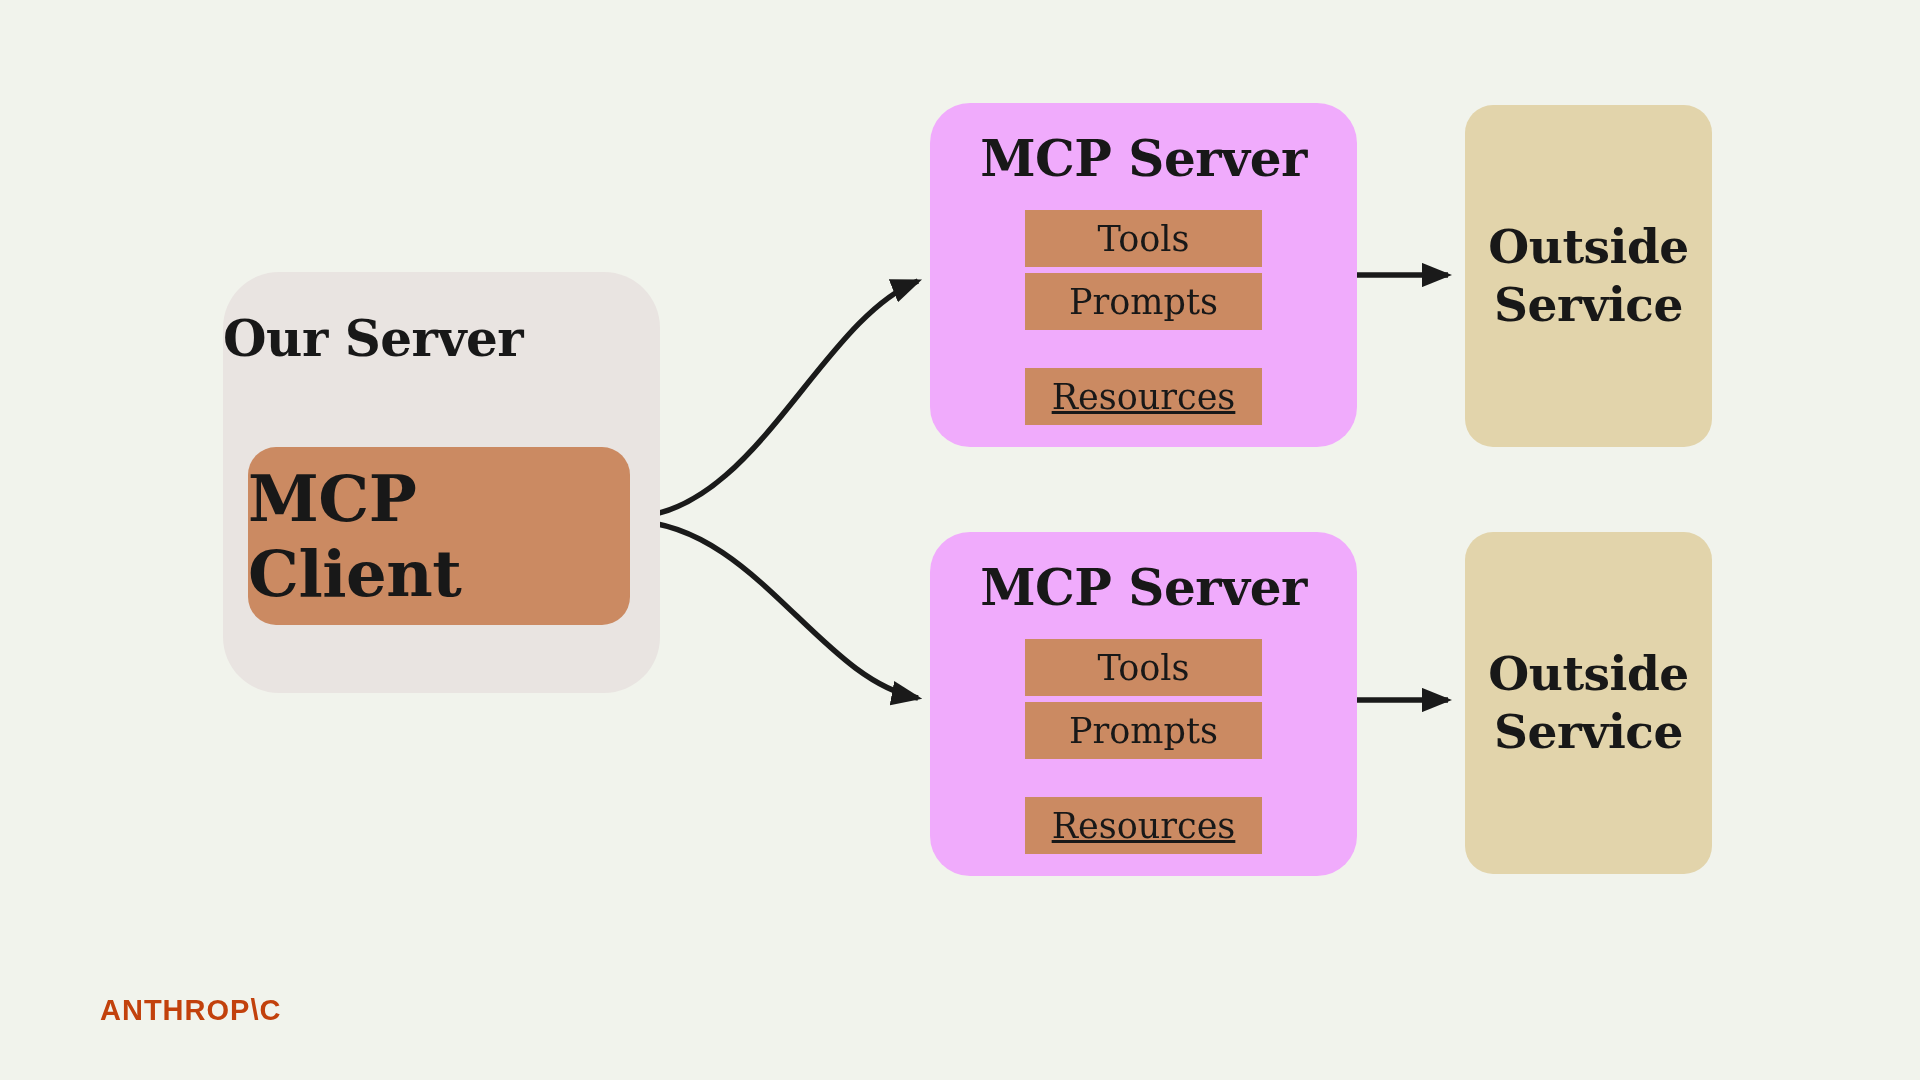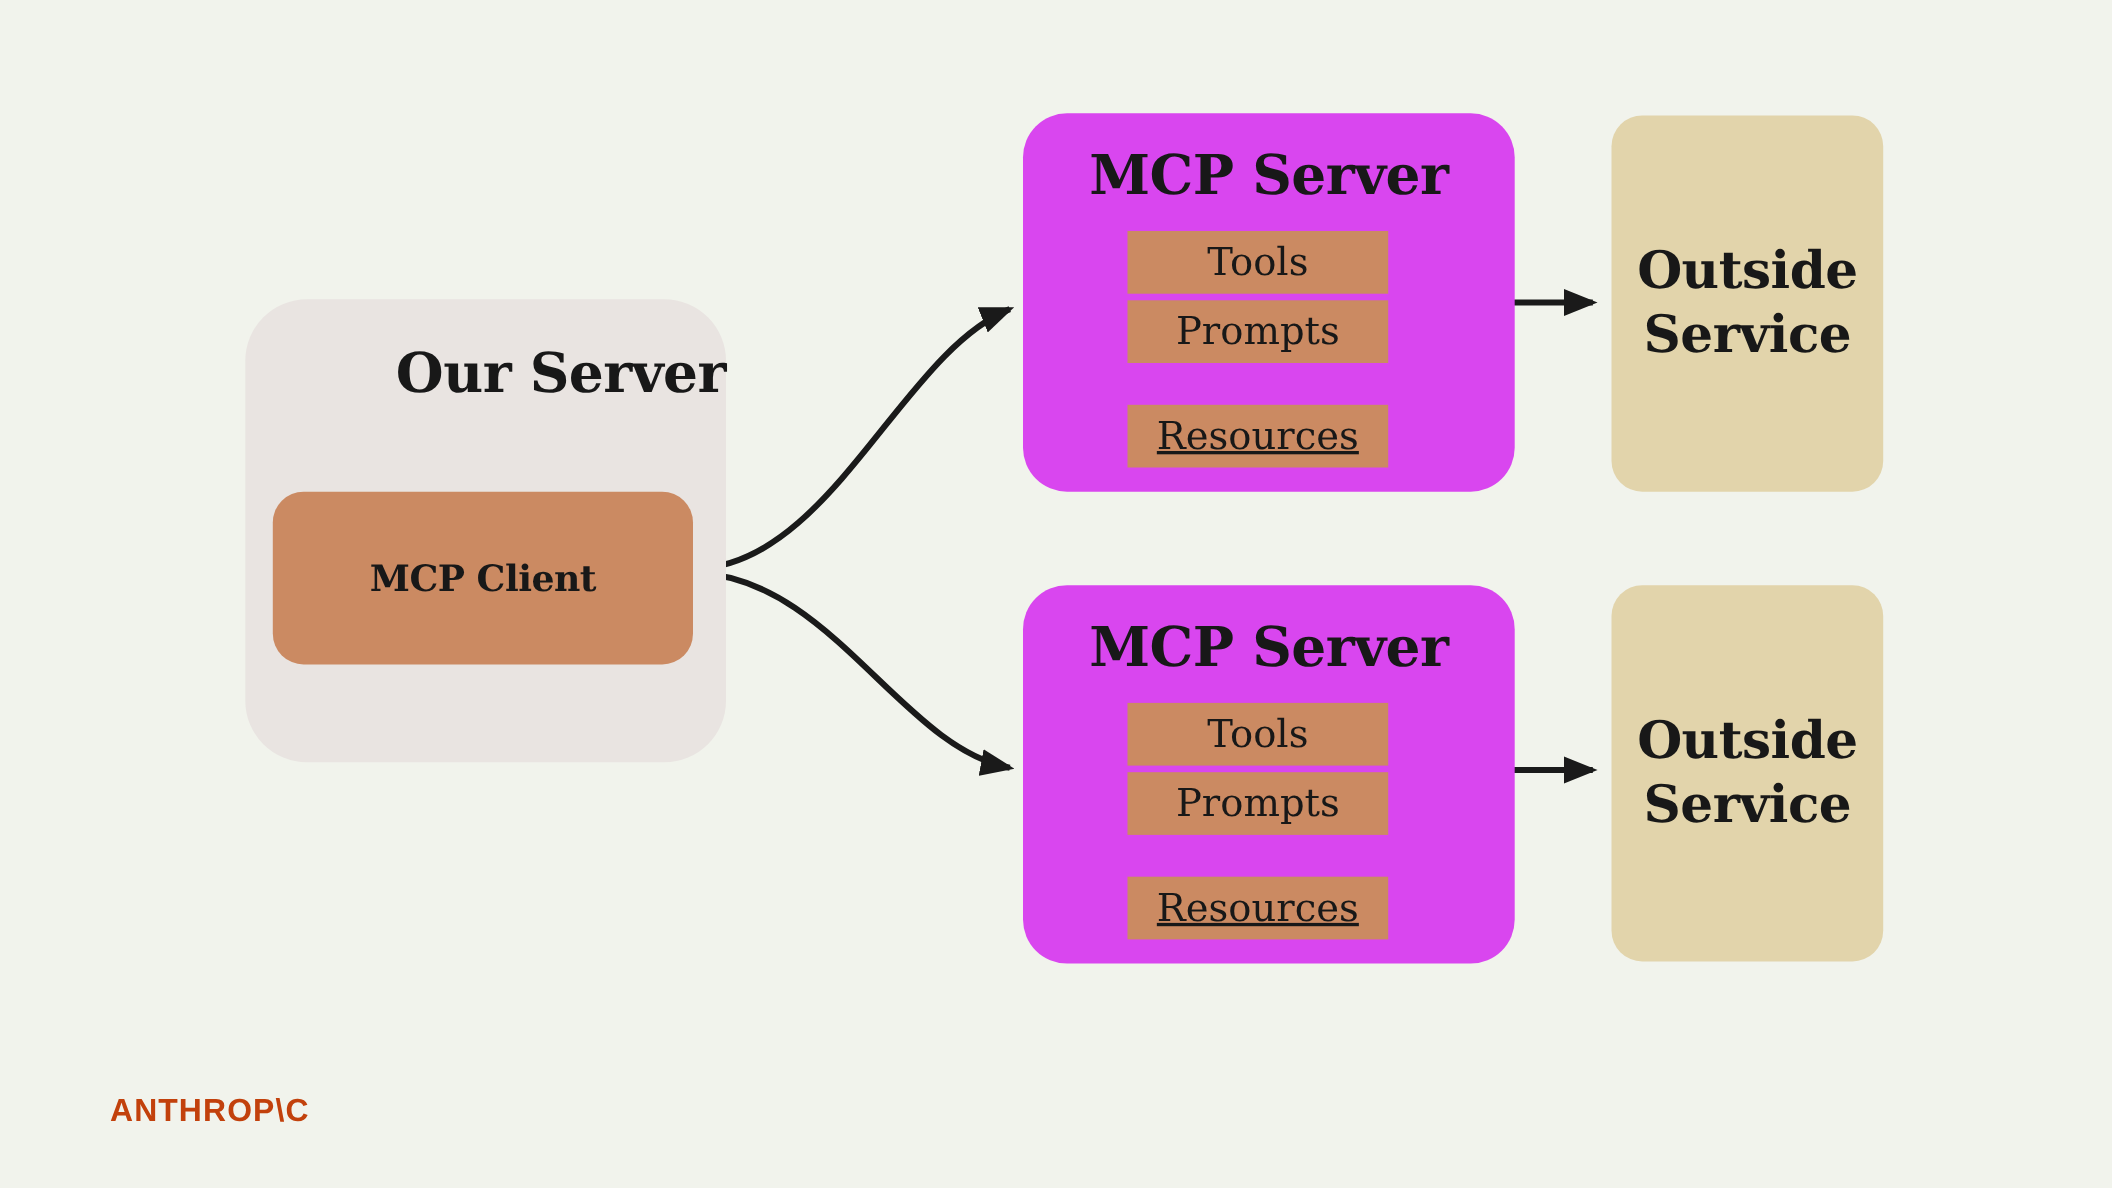--- a/index.html
+++ b/index.html
@@ -35,46 +35,45 @@
   
   .our-server {
     left: 223px; top: 272px;
     width: 437px; height: 421px;
     background: #e9e4e1;
     border-radius: 56px;
   }
   .our-server .panel-title {
     position: absolute;
     left: 0; right: 0; top: 42px;
-    text-align: right;
+    text-align: left;
     font-size: 50px;
     line-height: 50px;
     font-weight: 700;
     letter-spacing: -0.5px;
   }
   .mcp-client {
     position: absolute;
     left: 25px; top: 175px;
-    width: 382px; height: 157px;
+    width: 382px; height: 178px;
     background: #cb8a62;
     border-radius: 28px;
     display: flex;
     align-items: center;
     justify-content: center;
-    font-size: 33px;
+    font-size: 64px;
     font-weight: 700;
     letter-spacing: -0.5px;
   }
 
   
   .server-box {
     width: 427px; height: 344px;
-    background: #d946ef;
+    background: #f0abfc;
     border-radius: 40px;
-    padding-left: 20px;
   }
   .server-box.top { left: 930px; top: 103px; }
   .server-box.bottom { left: 930px; top: 532px; }
   .server-box .panel-title {
     position: absolute;
     left: 0; right: 0; top: 31px;
     text-align: center;
     font-size: 50px;
     line-height: 50px;
     font-weight: 700;

